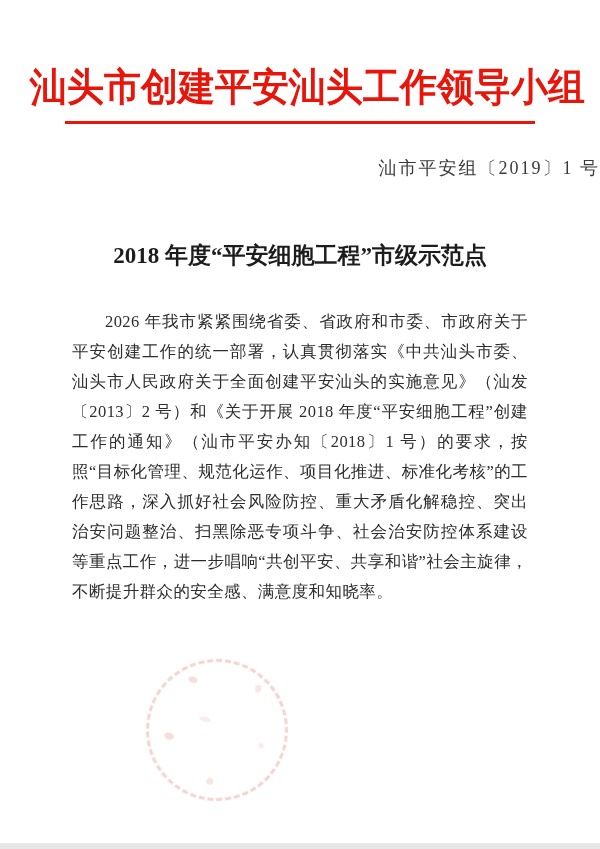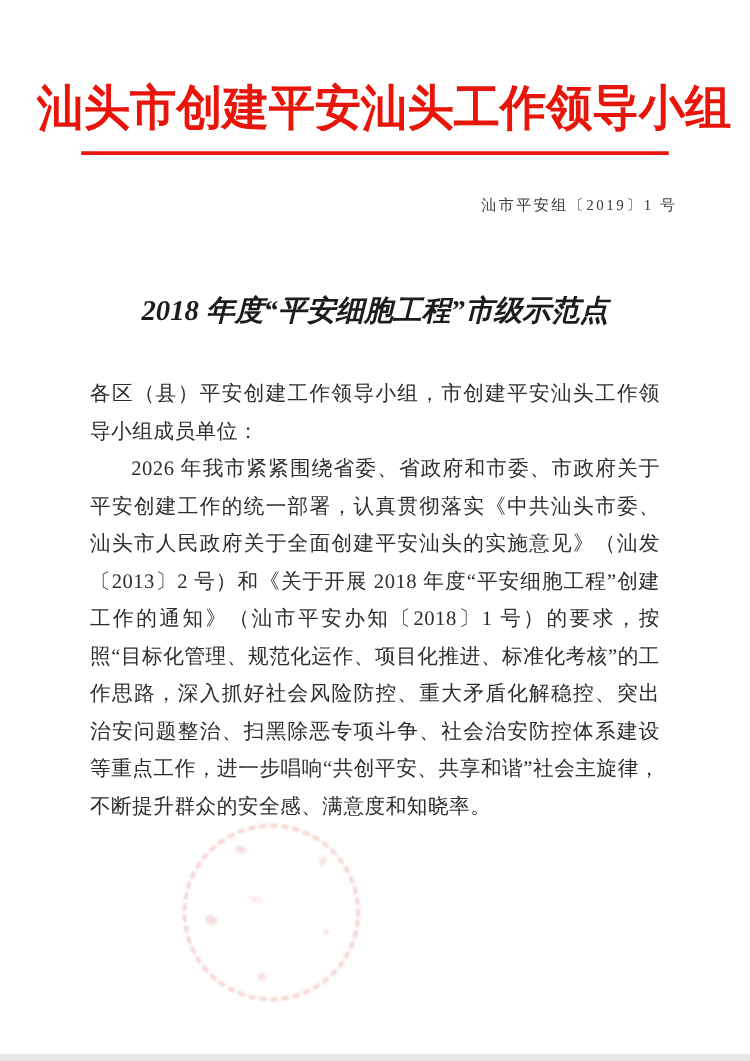--- a/index.html
+++ b/index.html
@@ -36,34 +36,32 @@
   .red-rule{
     width:470px;
     height:3px;
     background:var(--red);
     margin:9px auto 0;
   }
   
   .doc-number{
     margin-top:32px;
     text-align:right;
-    padding-right:58px;
-    font-size:12px;
+    font-size:18px;
     letter-spacing:2px;
     color:#3a3a3a;
   }
   
   .doc-title{
     margin-top:58px;
     text-align:center;
     color:#1c1c1c;
     font-weight:bold;
     font-size:23px;
     line-height:36px;
-    font-style:italic;
   }
   
   .body-text{
     margin:33px 72px 0;
     font-size:16.5px;
     line-height:30px;
     text-align:justify;
     color:var(--ink);
     letter-spacing:0.4px;
   }
@@ -110,21 +108,20 @@
 
   <div class="red-rule"></div>
 
   <div class="doc-number">汕市平安组〔2019〕1 号</div>
 
   <div class="doc-title">
     <div>2018 年度“平安细胞工程”市级示范点</div>
   </div>
 
   <div class="body-text">
-    <p>各区（县）平安创建工作领导小组，市创建平安汕头工作领导小组成员单位：</p>
     <p class="indent">2026 年我市紧紧围绕省委、省政府和市委、市政府关于平安创建工作的统一部署，认真贯彻落实《中共汕头市委、汕头市人民政府关于全面创建平安汕头的实施意见》（汕发〔2013〕2 号）和《关于开展 2018 年度“平安细胞工程”创建工作的通知》（汕市平安办知〔2018〕1 号）的要求，按照“目标化管理、规范化运作、项目化推进、标准化考核”的工作思路，深入抓好社会风险防控、重大矛盾化解稳控、突出治安问题整治、扫黑除恶专项斗争、社会治安防控体系建设等重点工作，进一步唱响“共创平安、共享和谐”社会主旋律，不断提升群众的安全感、满意度和知晓率。</p>
   </div>
 
   <div class="seal">
     <span class="speck s1"></span>
     <span class="speck s2"></span>
     <span class="speck s3"></span>
     <span class="speck s4"></span>
     <span class="speck s5"></span>
     <span class="speck s6"></span>

